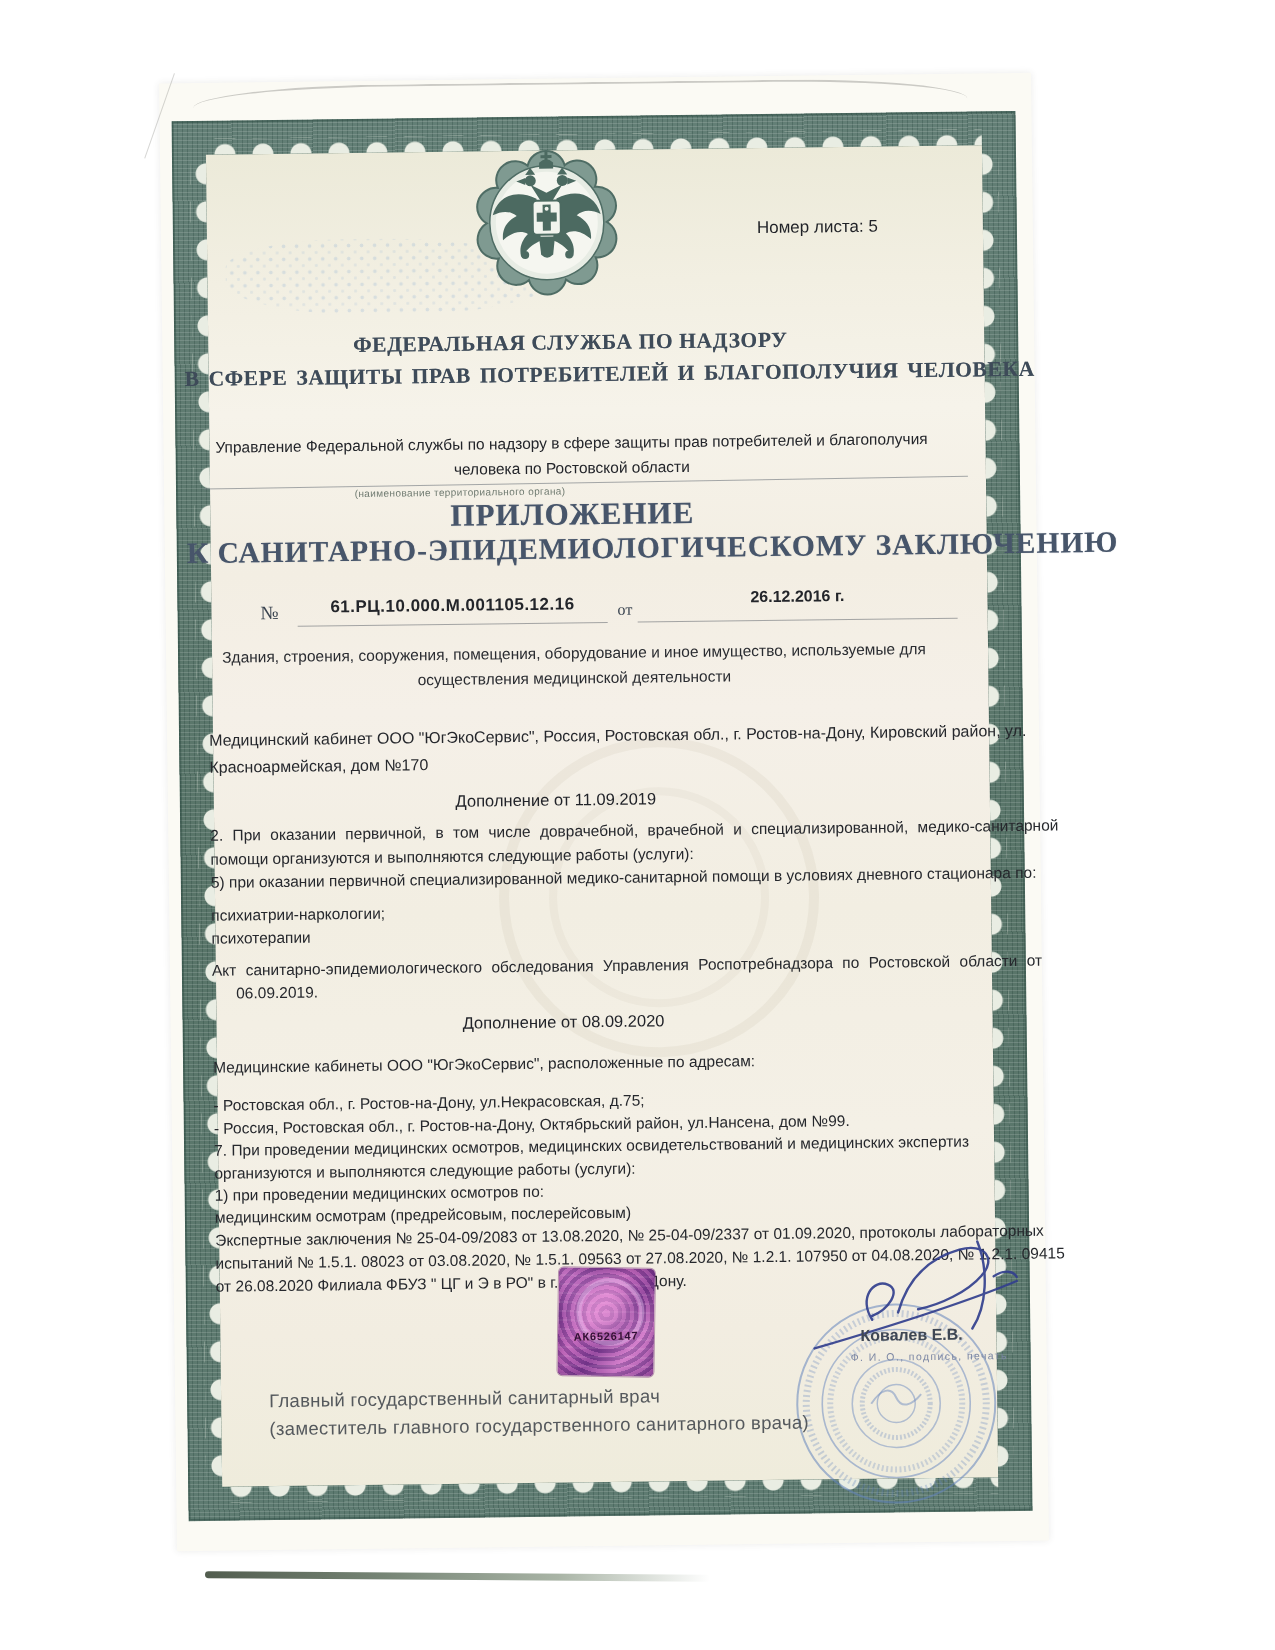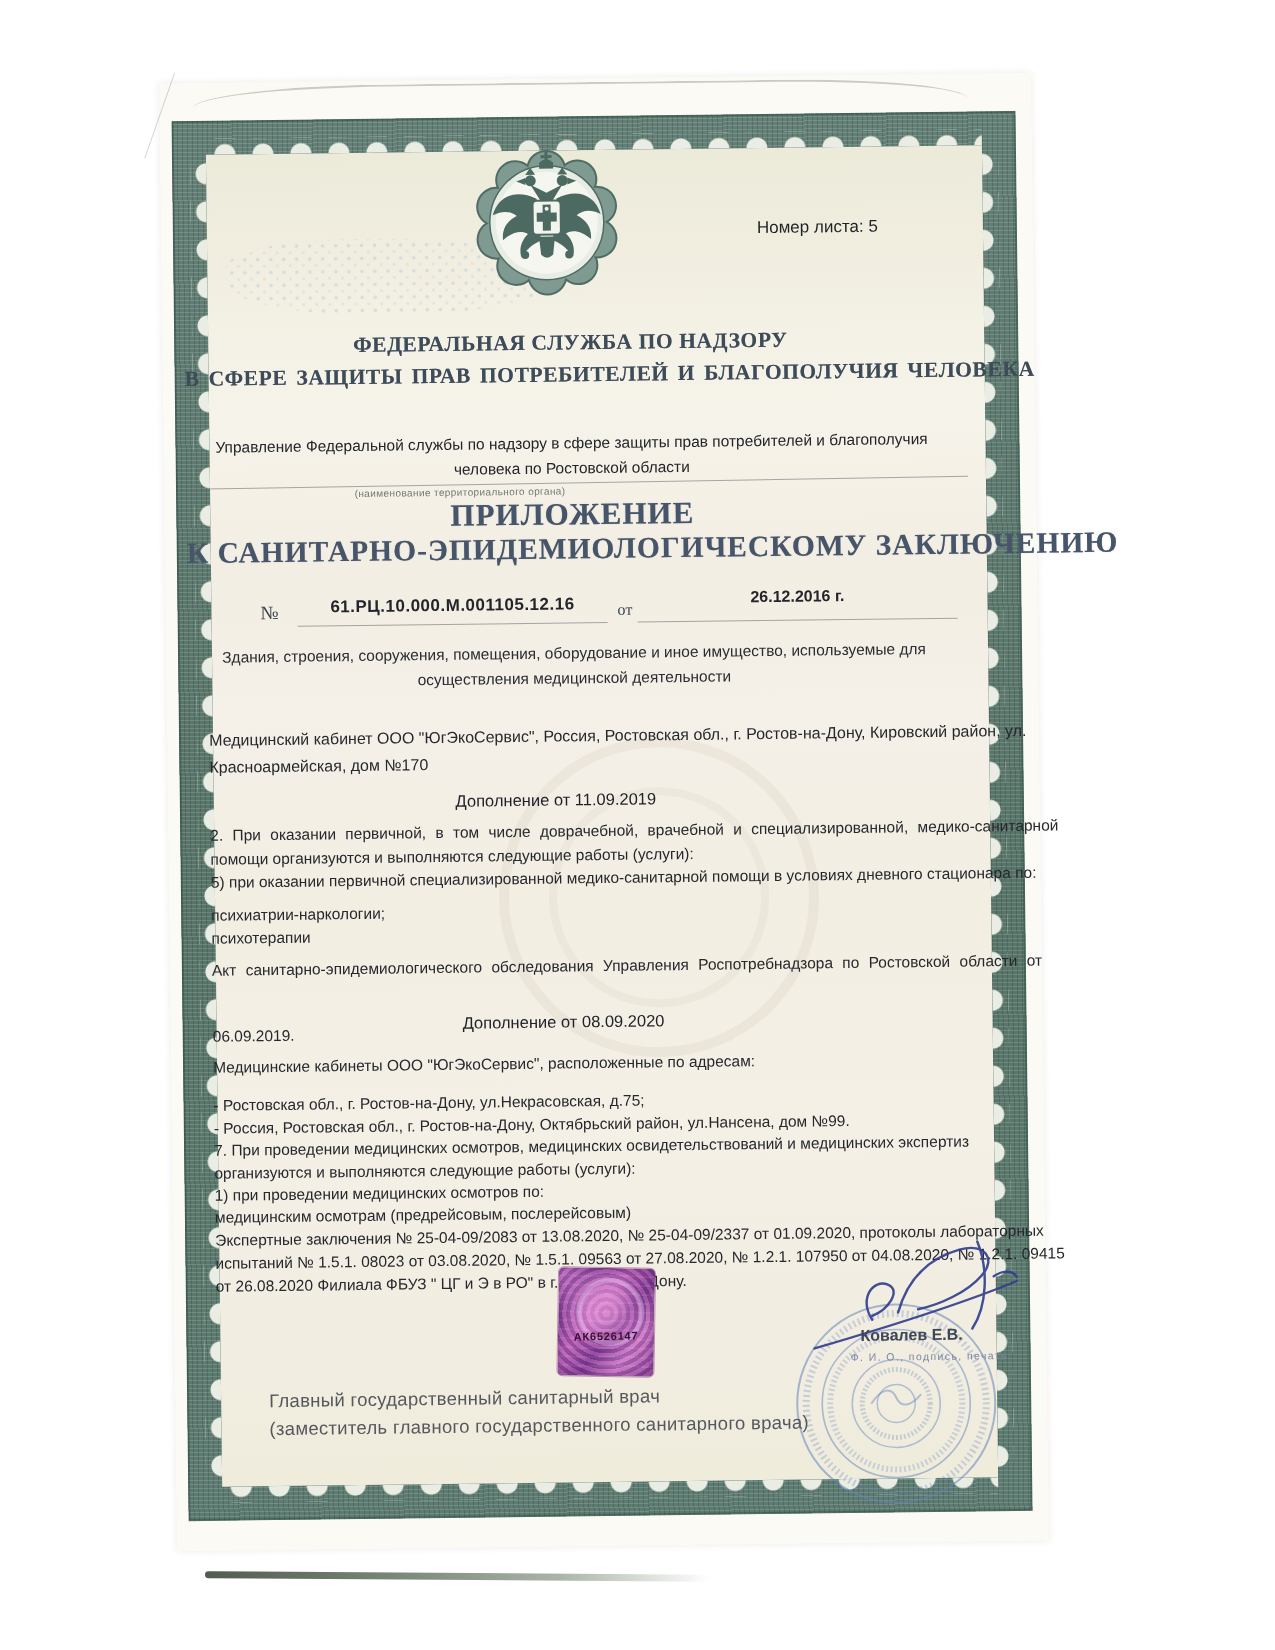--- a/index.html
+++ b/index.html
@@ -191,21 +191,21 @@
     <div class="t body-line" style="top:649px;font-size:16px;">Медицинский кабинет ООО "ЮгЭкоСервис", Россия, Ростовская обл., г. Ростов-на-Дону, Кировский район, ул.</div>
     <div class="t body-line" style="top:676px;font-size:16px;">Красноармейская, дом №170</div>
 
     <div class="t wide center-h" style="top:712px;transform:translateX(-20px);">Дополнение от 11.09.2019</div>
     <div class="t body-line spread" style="top:744px;">2. При оказании первичной, в том числе доврачебной, врачебной и специализированной, медико-санитарной</div>
     <div class="t body-line" style="top:768px;">помощи организуются и выполняются следующие работы (услуги):</div>
     <div class="t body-line" style="top:791px;">5) при оказании первичной специализированной медико-санитарной помощи в условиях дневного стационара по:</div>
     <div class="t body-line" style="top:824px;">психиатрии-наркологии;</div>
     <div class="t body-line" style="top:847px;">психотерапии</div>
     <div class="t body-line spread" style="top:879px;">Акт санитарно-эпидемиологического обследования Управления Роспотребнадзора по Ростовской области от</div>
-    <div class="t body-line" style="top:945px;">06.09.2019.</div>
+    <div class="t body-line" style="top:902px;margin-left:24px;">06.09.2019.</div>
 
     <div class="t wide center-h" style="top:934px;transform:translateX(-15px);">Дополнение от 08.09.2020</div>
     <div class="t body-line" style="top:976px;">Медицинские кабинеты ООО "ЮгЭкоСервис", расположенные по адресам:</div>
     <div class="t body-line" style="top:1014px;">- Ростовская обл., г. Ростов-на-Дону, ул.Некрасовская, д.75;</div>
     <div class="t body-line" style="top:1037px;">- Россия, Ростовская обл., г. Ростов-на-Дону, Октябрьский район, ул.Нансена, дом №99.</div>
     <div class="t body-line" style="top:1059px;">7. При проведении медицинских осмотров, медицинских освидетельствований и медицинских экспертиз</div>
     <div class="t body-line" style="top:1082px;">организуются и выполняются следующие работы (услуги):</div>
     <div class="t body-line" style="top:1104px;">1) при проведении медицинских осмотров по:</div>
     <div class="t body-line" style="top:1126px;">медицинским осмотрам (предрейсовым, послерейсовым)</div>
     <div class="t body-line" style="top:1149px;">Экспертные заключения  № 25-04-09/2083 от 13.08.2020, № 25-04-09/2337 от 01.09.2020, протоколы лабораторных</div>

